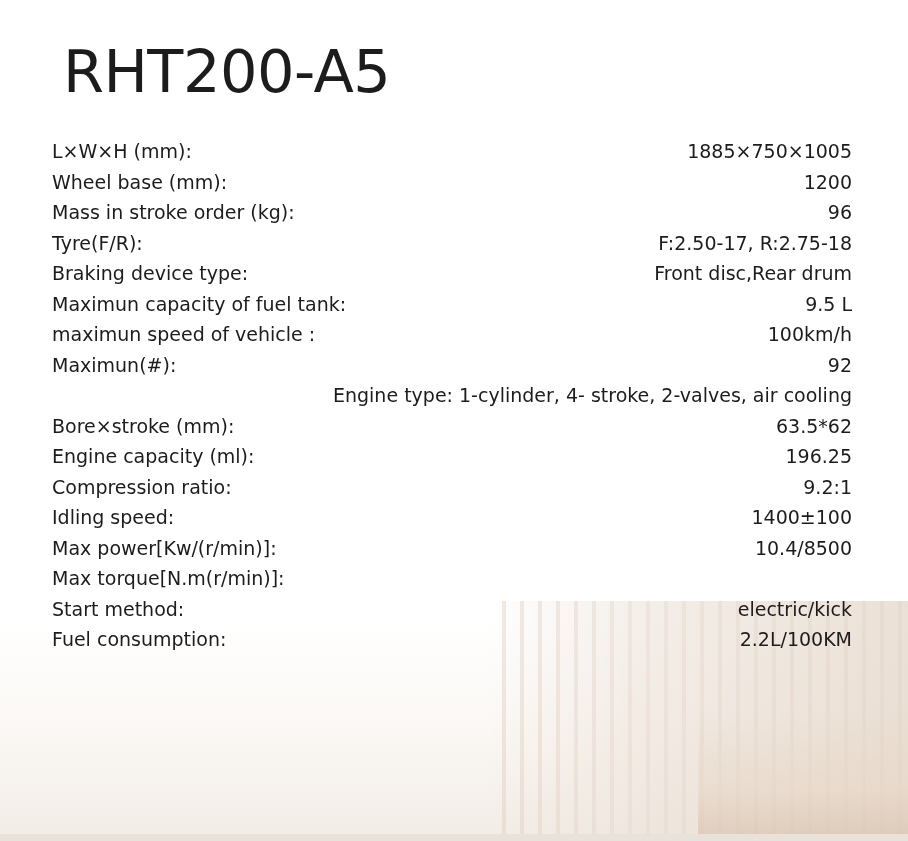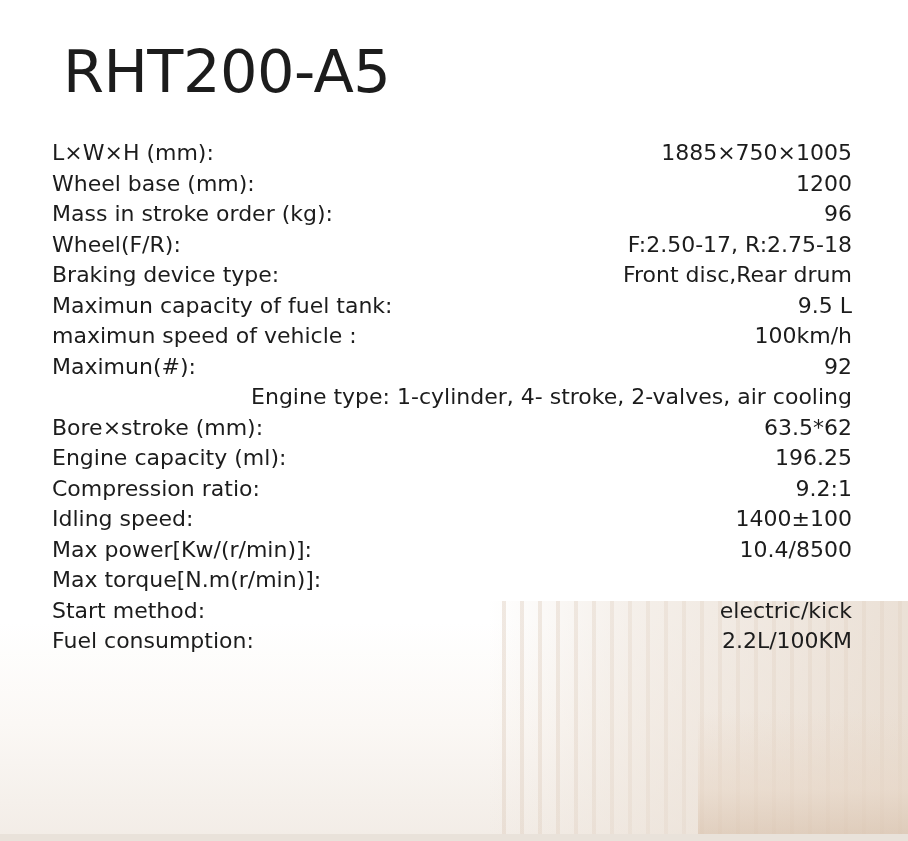--- a/index.html
+++ b/index.html
@@ -78,21 +78,21 @@
     position: absolute;
     left: 52px;
     top: 140px;
     width: 800px;
   }
   .spec-row {
     display: flex;
     align-items: baseline;
     justify-content: space-between;
     height: 30.5px;
-    font-size: 22px;
+    font-size: 19px;
     color: #1c1c1c;
     white-space: nowrap;
   }
   .spec-label {
     text-align: left;
   }
   .spec-value {
     text-align: right;
   }
   .spec-row.full .spec-label {
@@ -117,21 +117,21 @@
       </div>
       <div class="spec-row">
         <span class="spec-label">Wheel base (mm):</span>
         <span class="spec-value">1200</span>
       </div>
       <div class="spec-row">
         <span class="spec-label">Mass in stroke order (kg):</span>
         <span class="spec-value">96</span>
       </div>
       <div class="spec-row">
-        <span class="spec-label">Wheel(F/R):</span>
+        <span class="spec-label">Tyre(F/R):</span>
         <span class="spec-value">F:2.50-17,  R:2.75-18</span>
       </div>
       <div class="spec-row">
         <span class="spec-label">Braking device type:</span>
         <span class="spec-value">Front disc,Rear drum</span>
       </div>
       <div class="spec-row">
         <span class="spec-label">Maximun capacity of fuel tank:</span>
         <span class="spec-value">9.5 L</span>
       </div>

